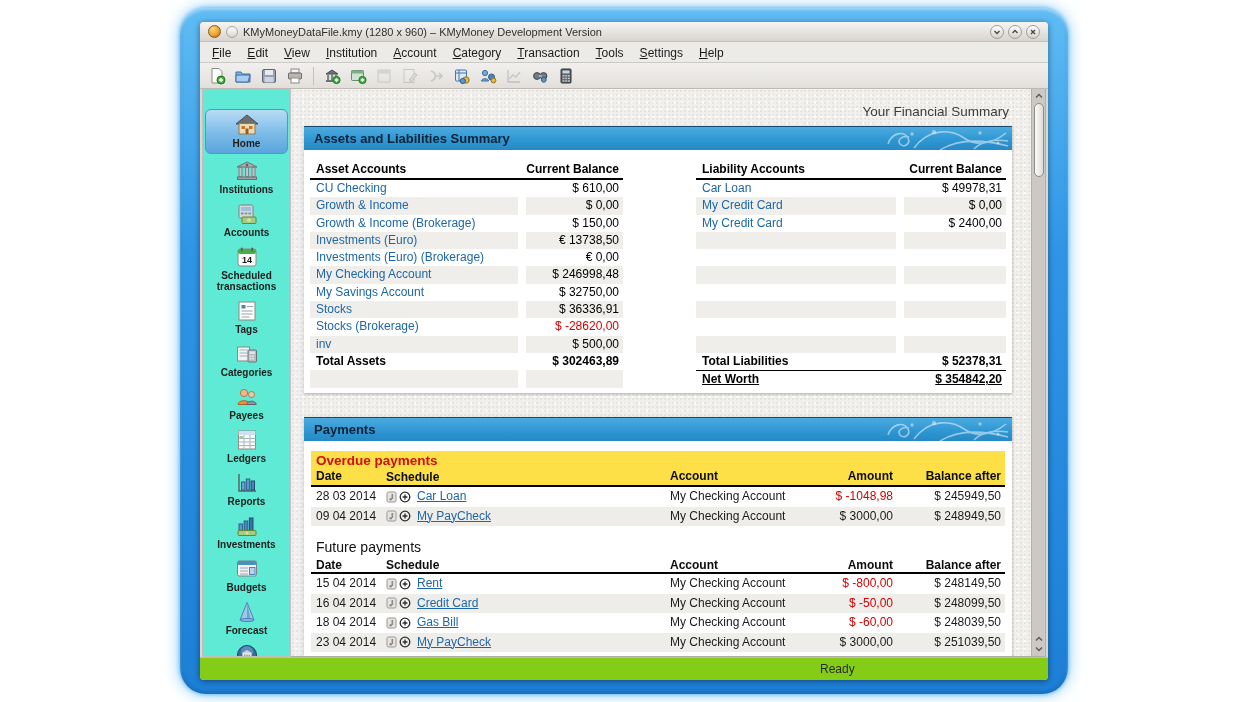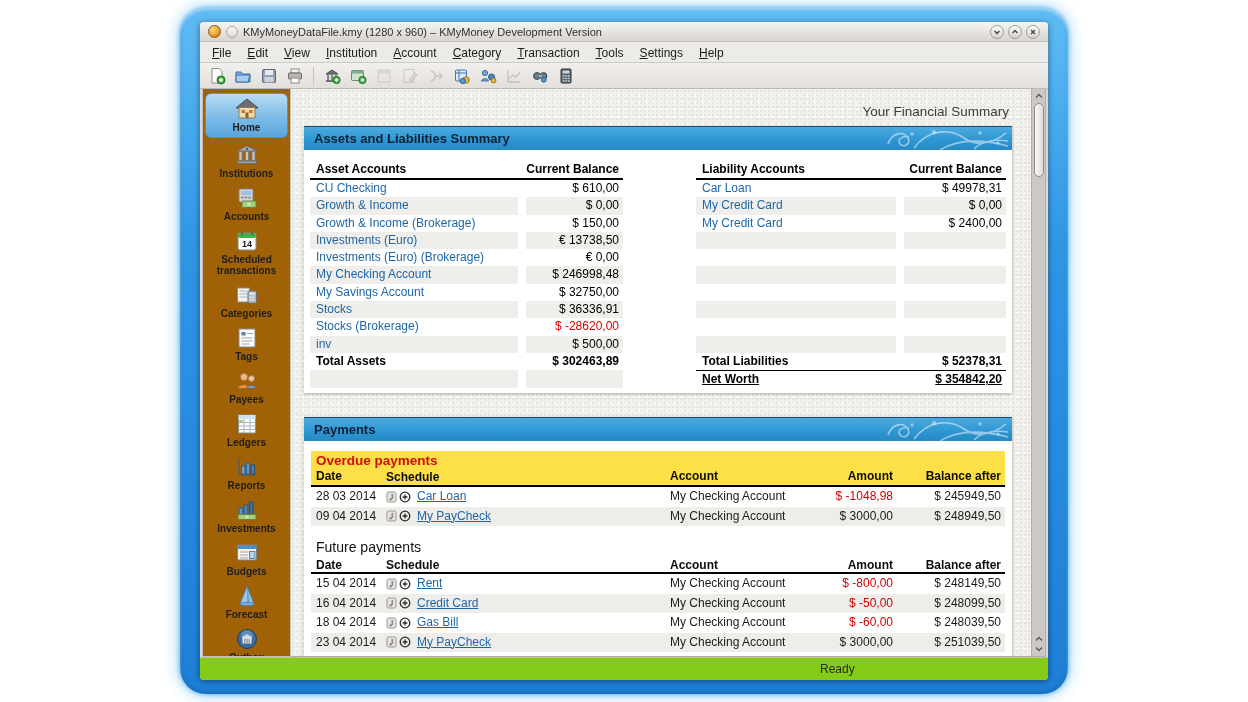--- a/index.html
+++ b/index.html
@@ -42,22 +42,22 @@
     background:linear-gradient(180deg,#f2f0ee,#e2dfdb); border-bottom:1px solid #bdb9b4;
     padding:0 6px; }
   .tool-btn { width:22px; height:22px; display:flex; align-items:center; justify-content:center;
     border-radius:3px; }
   .tool-btn.disabled { opacity:.40; filter:grayscale(70%); }
   .tool-sep { width:1px; height:18px; background:#c5c1bc; margin:0 3px; }
 
   
   .main { flex:1 1 auto; display:flex; min-height:0; padding:0 2px; }
 
-  .sidebar { width:89px; flex:0 0 auto; background:#a16207; border:1px solid #c2beb9;
-    border-top:none; overflow:hidden; padding-top:4px; }
+  .sidebar { width:89px; flex:0 0 auto; background:#5eead4; border:1px solid #c2beb9;
+    border-top:none; overflow:hidden; padding-top:20px; }
   .side-item { width:100%; text-align:center; padding:3px 1px 4px; cursor:default; }
   .side-item .icn { display:block; margin:0 auto 1px; width:24px; height:24px; }
   .side-label { font-size:10px; font-weight:bold; color:#1d1d1d; line-height:11px; display:block; }
   .side-item.selected { background:linear-gradient(180deg,#b8dcf5 0%,#7cbbe8 55%,#5aa5dc 100%);
     border:1px solid #4d97cd; border-radius:6px; width:83px; margin:0 auto 2px; }
 
   .viewport { flex:1 1 auto; position:relative; overflow:hidden;
     border:1px solid #b2aea9; border-top:none; border-left:none;
     background-color:#f2f0ed;
     background-image:radial-gradient(rgba(120,110,95,.10) 1px, transparent 1.1px),
@@ -335,40 +335,40 @@
               <rect x="3" y="4" width="18" height="17" rx="2" fill="#fbfbfa" stroke="#8d8a86"></rect>
               <rect x="3" y="4" width="18" height="5" rx="2" fill="#45b04a"></rect>
               <rect x="6" y="2.5" width="1.6" height="4" rx="0.8" fill="#5c5c5c"></rect>
               <rect x="16.4" y="2.5" width="1.6" height="4" rx="0.8" fill="#5c5c5c"></rect>
               <text x="12" y="18" font-size="9" font-weight="bold" text-anchor="middle" fill="#1a1a1a">14</text>
             </svg>
         <span class="side-label">Scheduled transactions</span>
       </div>
       <div class="side-item">
         <svg class="icn" viewBox="0 0 24 24">
+              <rect x="4" y="3" width="16" height="18" fill="#fbfbfa" stroke="#8d8a86"></rect>
+              <rect x="6.5" y="6" width="4" height="3.5" fill="#4d84b8"></rect>
+              <path d="M12 7.5 h6 M6.5 12 h11 M6.5 15 h11 M6.5 18 h8" stroke="#9aa6b0" stroke-width="1.2"></path>
+            </svg>
+        <span class="side-label">Tags</span>
+      </div>
+      <div class="side-item">
+        <svg class="icn" viewBox="0 0 24 24">
               <rect x="2.5" y="5" width="12" height="14" fill="#f3f2f0" stroke="#8d8a86"></rect>
               <path d="M4.5 8 h8 M4.5 11 h8 M4.5 14 h8" stroke="#9fb4c6" stroke-width="1.2"></path>
               <rect x="13" y="8" width="8.5" height="12" rx="1" fill="#b7bcc1" stroke="#6c7074"></rect>
               <rect x="14.5" y="9.5" width="5.5" height="2.5" fill="#dfe6ea"></rect>
               <g fill="#e8eaec">
                 <rect x="14.5" y="13.5" width="1.8" height="1.5"></rect>
                 <rect x="17" y="13.5" width="1.8" height="1.5"></rect>
                 <rect x="14.5" y="16" width="1.8" height="1.5"></rect>
                 <rect x="17" y="16" width="1.8" height="1.5"></rect>
               </g>
             </svg>
         <span class="side-label">Categories</span>
-      </div>
-      <div class="side-item">
-        <svg class="icn" viewBox="0 0 24 24">
-              <rect x="4" y="3" width="16" height="18" fill="#fbfbfa" stroke="#8d8a86"></rect>
-              <rect x="6.5" y="6" width="4" height="3.5" fill="#4d84b8"></rect>
-              <path d="M12 7.5 h6 M6.5 12 h11 M6.5 15 h11 M6.5 18 h8" stroke="#9aa6b0" stroke-width="1.2"></path>
-            </svg>
-        <span class="side-label">Tags</span>
       </div>
       <div class="side-item">
         <svg class="icn" viewBox="0 0 24 24">
               <circle cx="9" cy="8" r="3.6" fill="#f0b98a" stroke="#ad7a48"></circle>
               <path d="M3 19.5 c0-5 12-5 12 0z" fill="#e8923e" stroke="#a86624"></path>
               <circle cx="16.5" cy="9.5" r="3" fill="#e9c9a8" stroke="#ad7a48"></circle>
               <path d="M11.8 19.5 c0-4.4 9.4-4.4 9.4 0z" fill="#8f959b" stroke="#5f646a"></path>
             </svg>
         <span class="side-label">Payees</span>
       </div>

